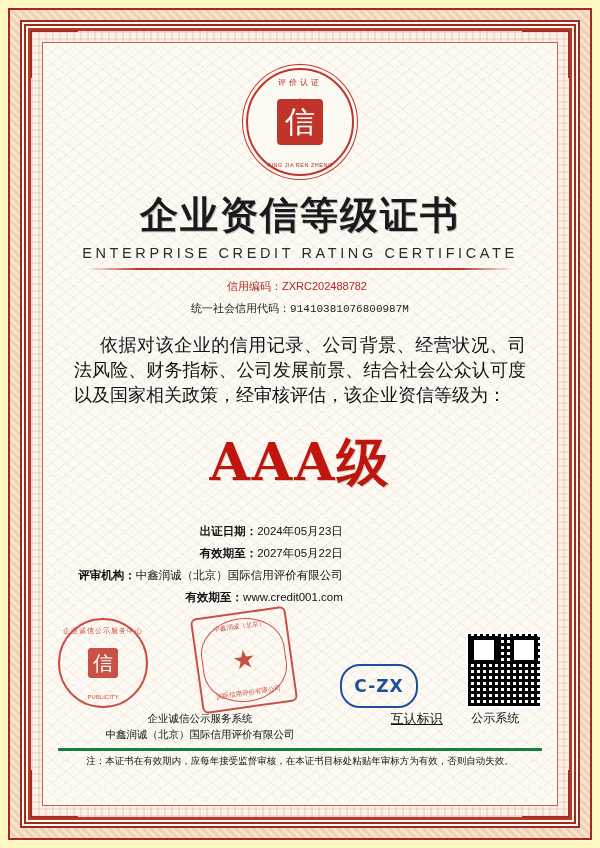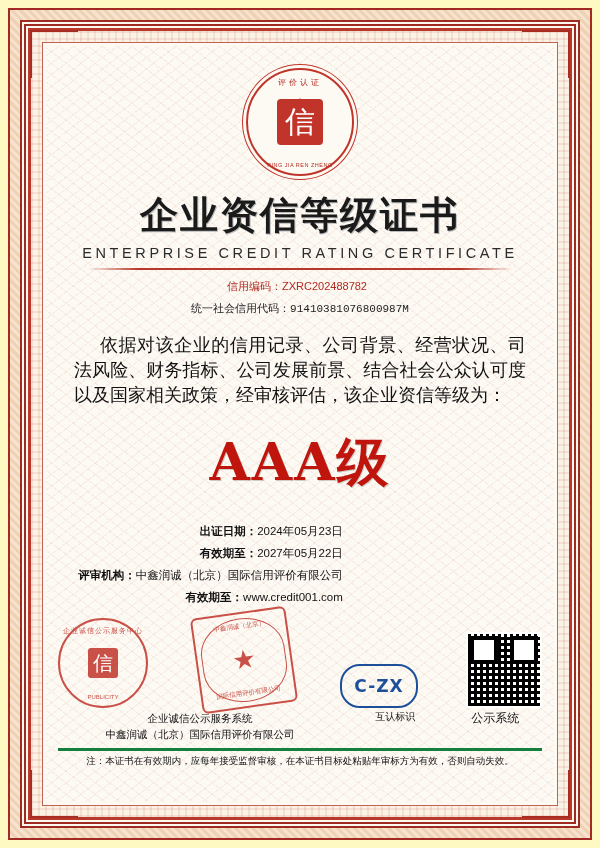--- a/index.html
+++ b/index.html
@@ -245,21 +245,21 @@
   .qr:before,.qr:after{
     content:"";position:absolute;width:20px;height:20px;border:4px solid #000;background:#fff;
   }
   .qr:before{top:2px;left:2px;}
   .qr:after{top:2px;right:2px;}
   .caption-row{
     display:flex;justify-content:space-between;align-items:flex-start;
     margin-top:2px;padding:0 4px;
   }
   .cap-left{font-size:10.5px;line-height:16px;color:#111;text-align:center;width:58%;}
-  .cap-mid{font-size:10px;color:#111;width:20%;text-align:center;}
+  .cap-mid{font-size:13px;color:#111;width:20%;text-align:right;text-decoration:underline;}
   .cap-right{font-size:12px;color:#111;width:18%;text-align:center;}
   .note{
     margin-top:6px;
     border-top:3px solid #15803d;
     padding-top:4px;
     font-size:9.5px;color:#111;text-align:center;
   }
 </style>
 </head>
 <body>

